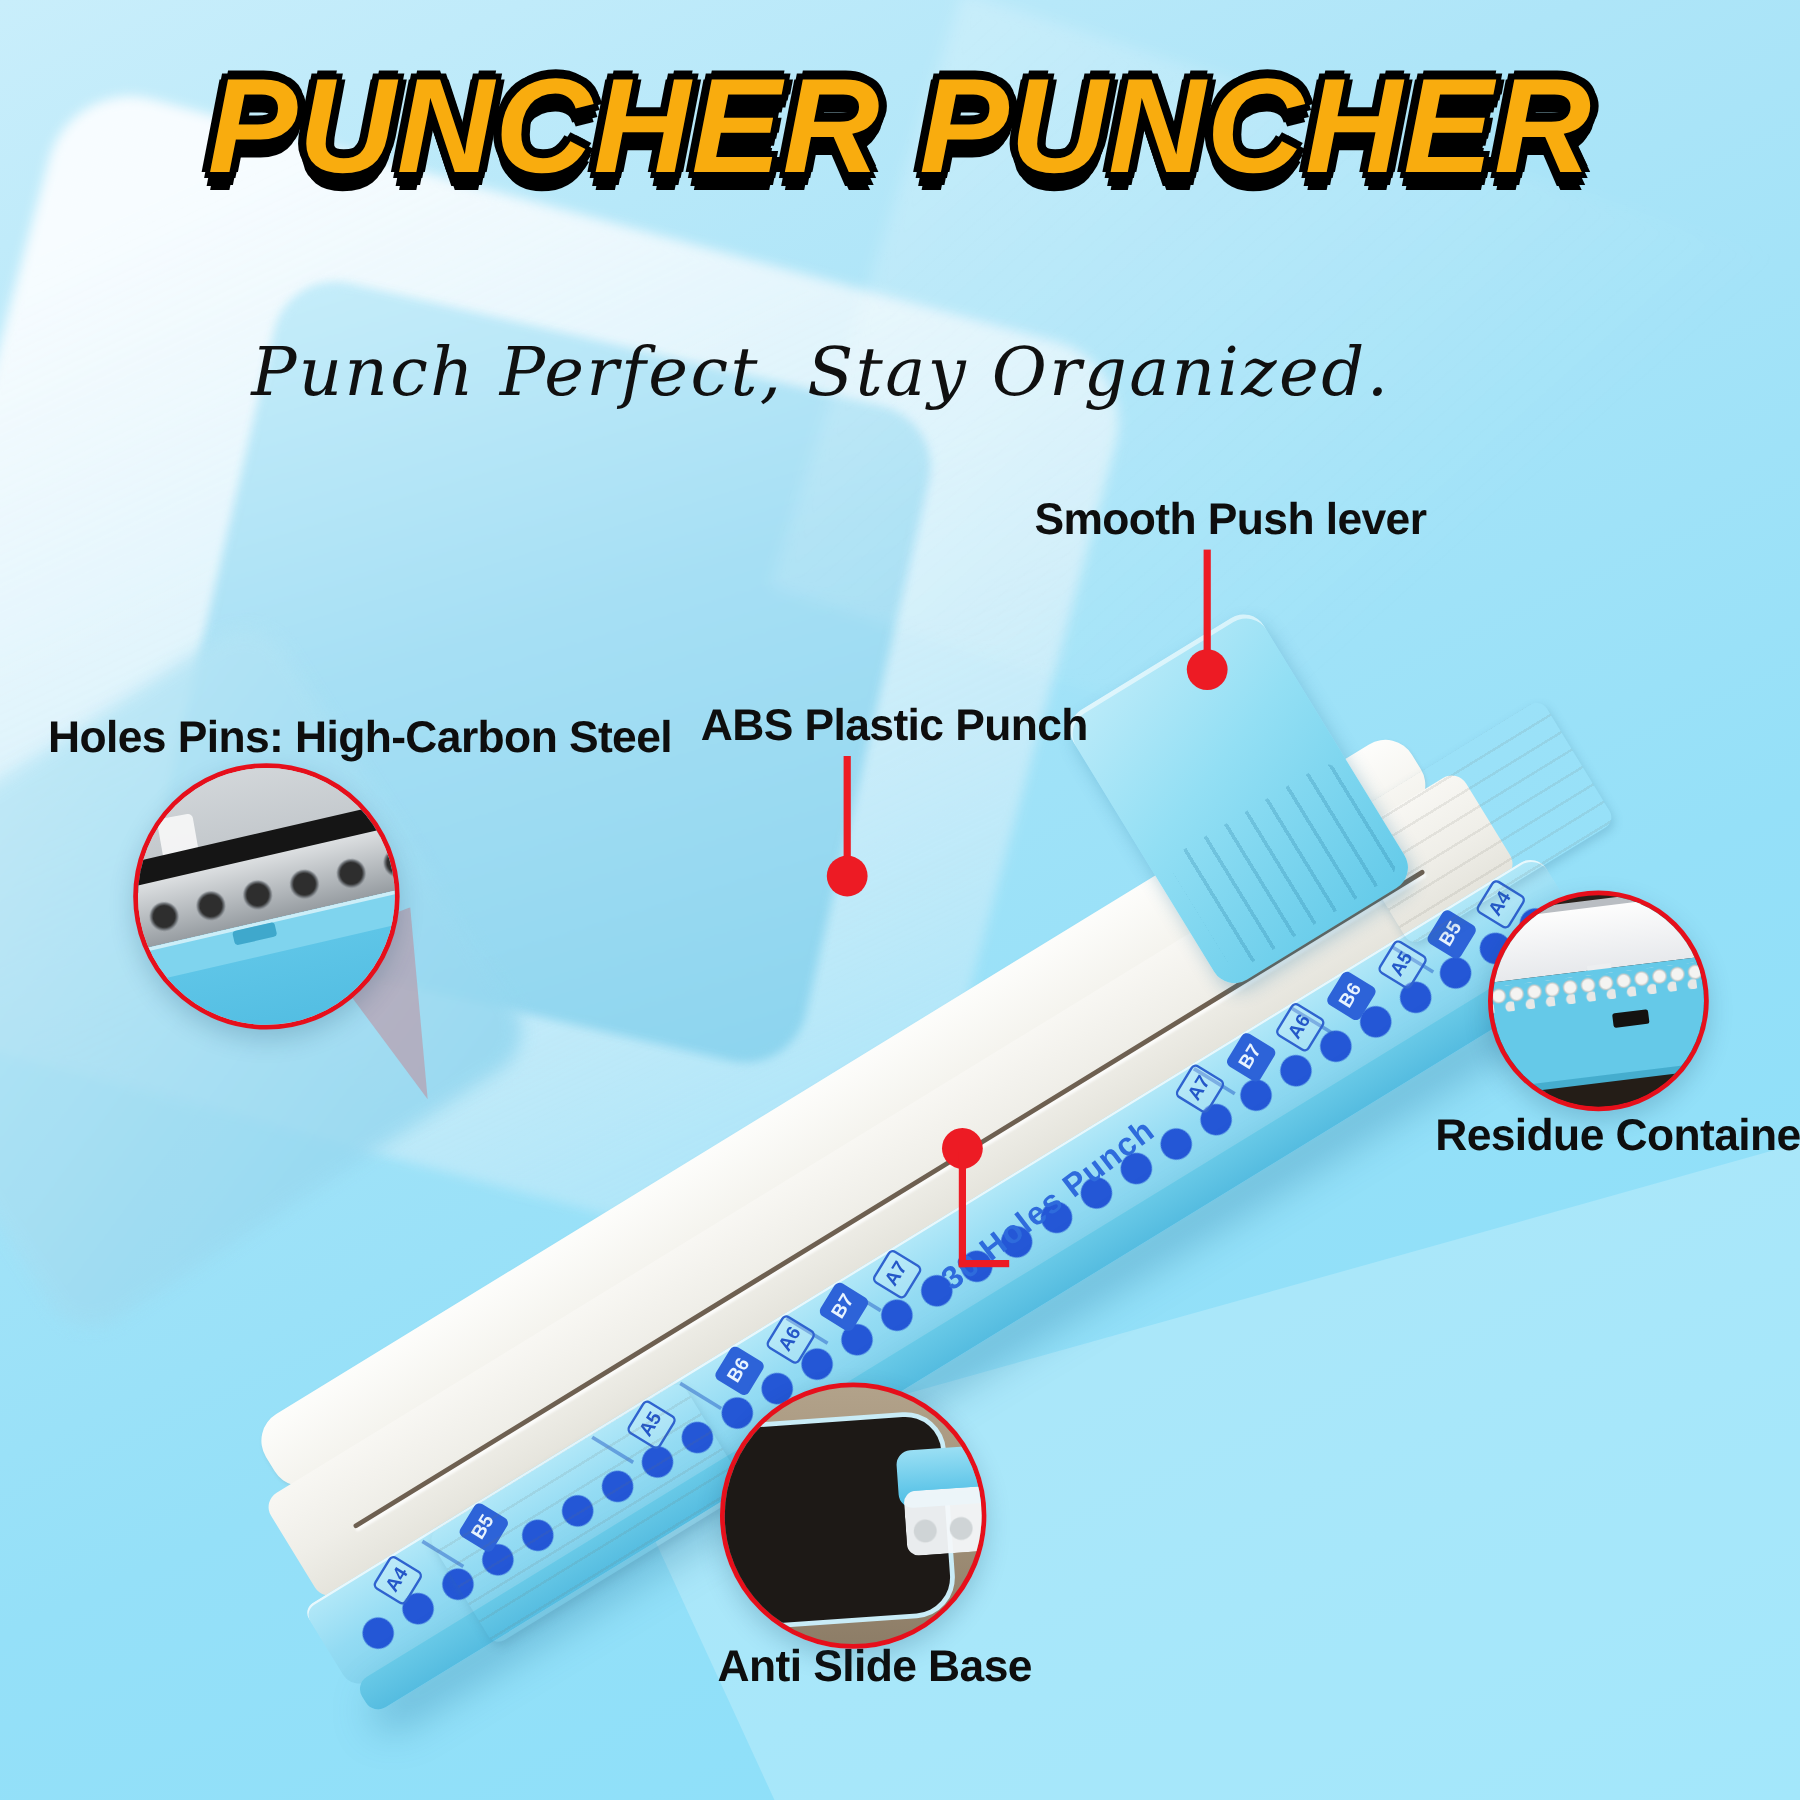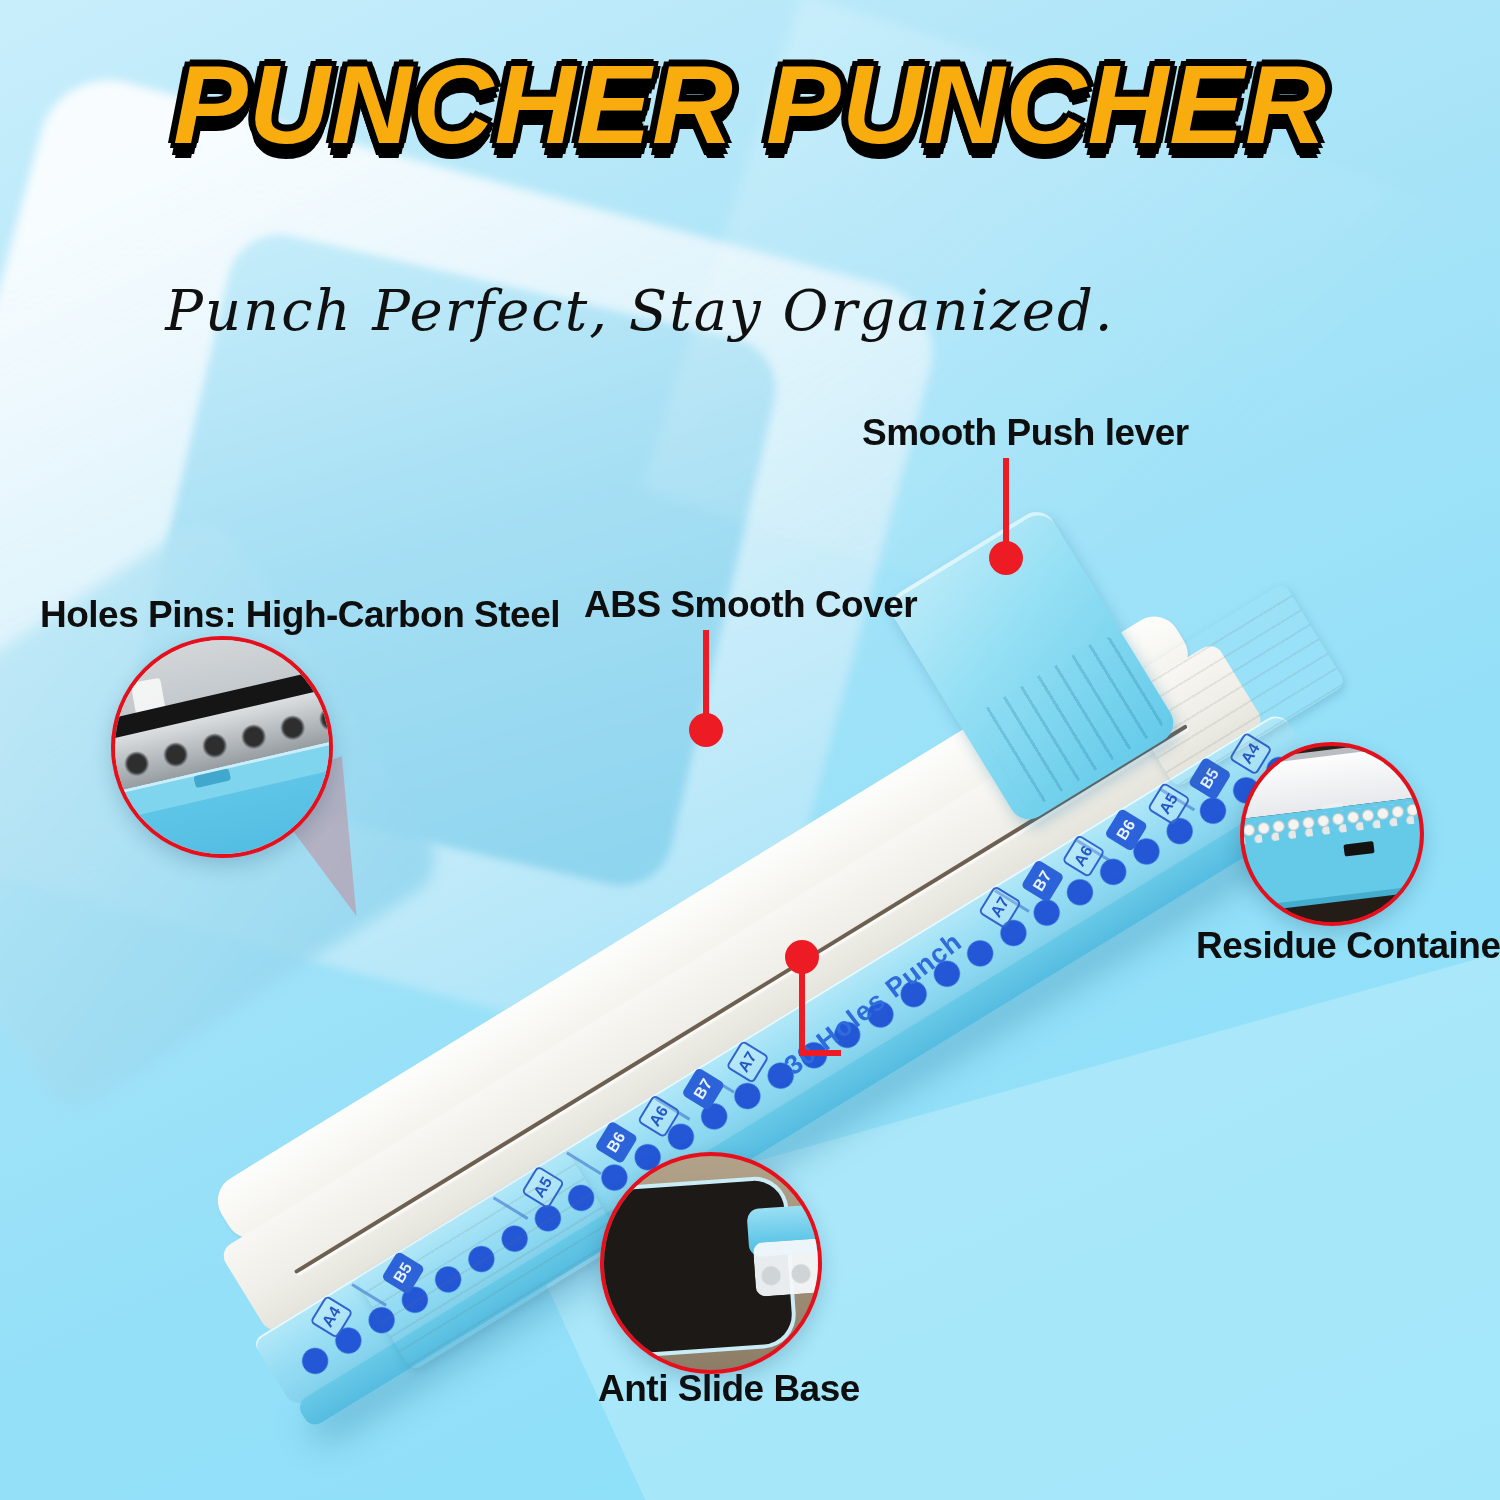--- a/index.html
+++ b/index.html
@@ -24,21 +24,21 @@
     background:rgba(255,255,255,.22);clip-path:polygon(0 48%,100% 0,100% 100%,14% 100%);filter:blur(2px);}
 
   
   .title{position:absolute;left:0;top:40px;width:1500px;text-align:center;
     font-size:112px;font-weight:bold;font-style:italic;letter-spacing:1px;
     color:#f9ac0e;white-space:nowrap;
     text-shadow:-5px -5px 0 #000,5px -5px 0 #000,-5px 5px 0 #000,5px 5px 0 #000,
       -7px 0 0 #000,7px 0 0 #000,0 -7px 0 #000,0 7px 0 #000,
       3px 11px 0 #000,-3px 12px 0 #000,0 15px 0 #000;}
   .tagline{position:absolute;left:0;top:278px;width:1280px;text-align:center;
-    font-family:"DejaVu Serif",serif;font-style:italic;font-size:56px;color:#101010;letter-spacing:2px;}
+    font-family:"DejaVu Serif",serif;font-style:italic;font-size:56px;color:#101010;letter-spacing:2px;padding-left:44px;}
 
   
   .bar{position:absolute;left:152px;top:875px;width:1220px;height:260px;
     transform:rotate(-31.5deg);transform-origin:50% 50%;}
   .cover-top{position:absolute;left:40px;top:0;width:1120px;height:66px;border-radius:26px;
     background:linear-gradient(180deg,#fdfdfb,#f3f2ec);box-shadow:0 2px 3px rgba(120,150,165,.25);}
   .cover-front{position:absolute;left:18px;top:56px;width:1168px;height:98px;border-radius:14px;
     background:linear-gradient(180deg,#f8f7f3 0%,#efeee8 55%,#e4e3db 100%);}
   .slot{position:absolute;left:72px;top:112px;width:1046px;height:4px;border-radius:2px;
     background:#6e6051;box-shadow:0 3px 2px rgba(255,255,255,.8);}
@@ -195,21 +195,21 @@
 
   <div class="lead" style="left:703px;top:630px;width:6px;height:90px"></div>
   <div class="pt" style="left:689px;top:713px"></div>
 
   <div class="pt" style="left:785px;top:940px"></div>
   <div class="lead" style="left:799px;top:960px;width:6px;height:96px"></div>
   <div class="lead" style="left:799px;top:1050px;width:42px;height:6px"></div>
 
   <div class="lbl" style="left:862px;top:412px">Smooth Push lever</div>
   <div class="lbl" style="left:40px;top:594px">Holes Pins: High-Carbon Steel</div>
-  <div class="lbl" style="left:584px;top:584px">ABS Smooth Cover</div>
+  <div class="lbl" style="left:584px;top:584px">ABS Plastic Punch</div>
   <div class="lbl" style="left:1196px;top:925px">Residue Container</div>
   <div class="lbl" style="left:598px;top:1368px">Anti Slide Base</div>
 
   <div class="inset" id="inset-pins">
     <div class="inset-inner pin-rot">
       <div class="pin-sky"></div>
       <div class="pin-tab"></div>
       <div class="pin-dark"></div>
       <div class="pin-silver"></div>
       <div class="pin-rail"></div>

